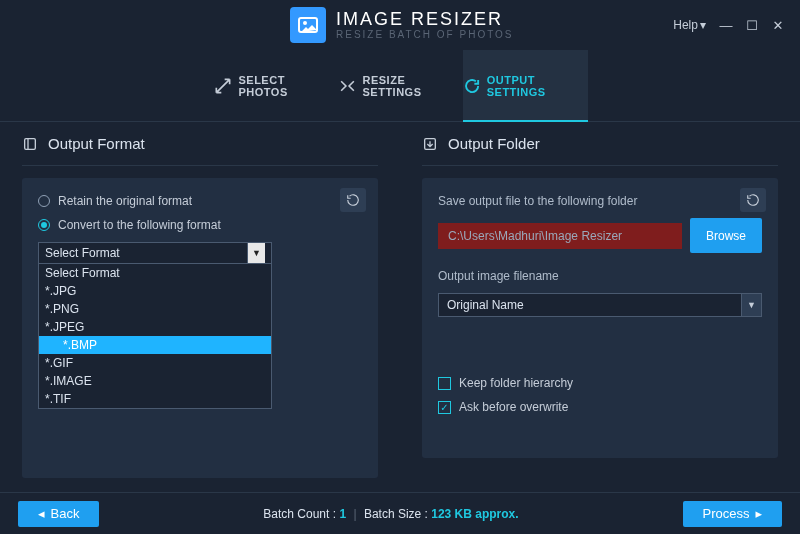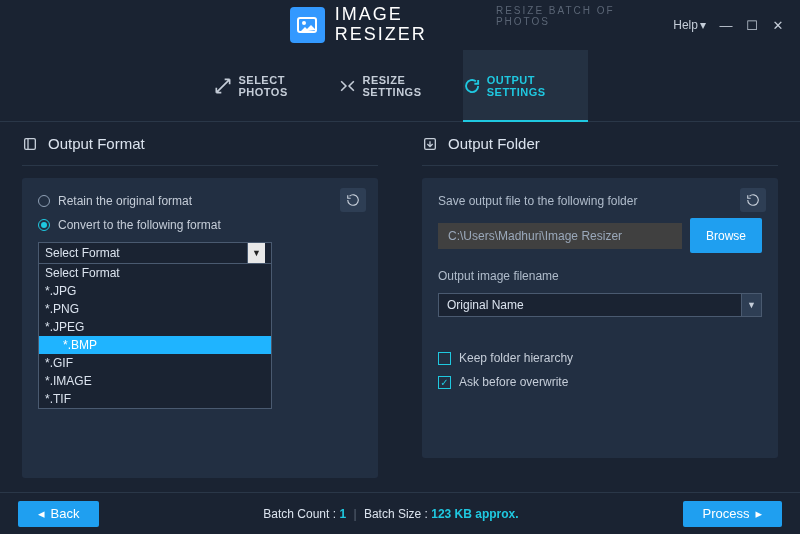--- a/index.html
+++ b/index.html
@@ -1,21 +1,21 @@
 <!DOCTYPE html>
 <html><head>
   <meta charset="utf-8">
   <style>
     * { box-sizing: border-box; margin: 0; padding: 0; font-family: 'Segoe UI', Tahoma, sans-serif; }
     body { width: 800px; height: 534px; background: #1a2332; color: #c5cdd8; overflow: hidden; position: relative; }
     
     .titlebar { height: 50px; display: flex; align-items: center; padding: 0 10px; background: #1a2332; }
     .logo-box { display: flex; align-items: center; gap: 10px; margin-left: 280px; }
     .logo-icon { width: 36px; height: 36px; background: #3399ff; border-radius: 4px; display: flex; align-items: center; justify-content: center; }
-    .logo-text-stack { display: flex; flex-direction: row; line-height: 1.1; }
+    .logo-text-stack { display: flex; flex-direction: column; line-height: 1.1; }
     .logo-title { color: #fff; font-size: 18px; font-weight: 300; letter-spacing: 2px; }
     .logo-sub { color: #5a6575; font-size: 10px; letter-spacing: 2px; }
     .win-controls { display: flex; align-items: center; gap: 2px; margin-left: auto; }
     .help-link { color: #c5cdd8; font-size: 12px; padding: 4px 6px; display: flex; align-items: center; gap: 2px; cursor: pointer; }
     .win-btn { width: 24px; height: 24px; display: flex; align-items: center; justify-content: center; color: #c5cdd8; font-size: 13px; cursor: pointer; }
 
     .tabs { height: 72px; display: flex; justify-content: center; border-bottom: 1px solid #2a3748; }
     .tab { width: 125px; display: flex; align-items: center; justify-content: center; gap: 6px; color: #c5cdd8; font-size: 11px; font-weight: 600; letter-spacing: 0.5px; cursor: pointer; position: relative; }
     .tab.active { background: #243142; color: #1fc8e0; }
     .tab.active::after { content: ''; position: absolute; bottom: -1px; left: 0; right: 0; height: 2px; background: #1fc8e0; }
@@ -40,31 +40,31 @@
 
     .select-wrap { position: relative; width: 234px; margin-top: 6px; }
     .select-display { height: 22px; background: #1a2332; border: 1px solid #4a5a70; display: flex; align-items: center; padding: 0 6px; font-size: 12px; color: #dbe3ee; cursor: pointer; }
     .select-arrow { margin-left: auto; width: 18px; height: 20px; background: #e8e8e8; color: #222; display: flex; align-items: center; justify-content: center; font-size: 9px; border-left: 1px solid #4a5a70; }
     .select-list { position: absolute; top: 22px; left: 0; width: 234px; background: #1a2332; border: 1px solid #4a5a70; border-top: none; }
     .select-item { height: 18px; padding: 0 6px; font-size: 12px; color: #dbe3ee; display: flex; align-items: center; cursor: pointer; }
     .select-item.highlighted { background: #1fb4ff; color: #fff; padding-left: 24px; }
 
     .label-text { font-size: 12px; color: #b0bccb; margin-bottom: 10px; }
     .input-row { display: flex; gap: 8px; margin-bottom: 16px; align-items: center; }
-    .text-input { flex: 1; height: 26px; background: #404040; border: none; padding: 0 10px; font-size: 12px; color: #9aa8ba; display: flex; align-items: center; }
+    .text-input { flex: 1; height: 26px; background: #7f1d1d; border: none; padding: 0 10px; font-size: 12px; color: #9aa8ba; display: flex; align-items: center; }
     .browse-btn { width: 72px; height: 35px; background: #1f9ff0; color: #fff; font-size: 12px; display: flex; align-items: center; justify-content: center; cursor: pointer; border-radius: 2px; }
 
     .row2 { display: flex; align-items: stretch; height: 24px; margin-bottom: 18px; }
     .filename-field { flex: 1; background: #1a2332; border: 1px solid #4a5a70; padding: 0 8px; font-size: 12px; color: #dbe3ee; display: flex; align-items: center; }
     .filename-arrow { width: 20px; background: #2e3e54; border: 1px solid #4a5a70; border-left: none; display: flex; align-items: center; justify-content: center; font-size: 9px; cursor: pointer; }
 
     .checkrow { display: flex; align-items: center; gap: 8px; font-size: 12px; margin-bottom: 10px; cursor: pointer; }
     .checkbox { width: 13px; height: 13px; border: 1px solid #1fc8e0; display: inline-flex; align-items: center; justify-content: center; }
     .checkbox.checked { color: #1fc8e0; font-size: 10px; }
-    .panel-right .check-section { margin-top: 34px; }
+    .panel-right .check-section { margin-top: 59px; }
 
     .footer { position: absolute; bottom: 0; left: 0; right: 0; height: 42px; background: #1a2332; border-top: 1px solid #2a3748; display: flex; align-items: center; padding: 0 18px; }
     .footer-btn { height: 26px; padding: 0 20px; background: #1f9ff0; color: #fff; font-size: 13px; display: flex; align-items: center; gap: 6px; cursor: pointer; border-radius: 2px; }
     .footer-info { flex: 1; text-align: center; font-size: 12px; color: #dbe3ee; }
     .footer-info .sep { color: #5a6575; margin: 0 4px; }
     .footer-info b { color: #1fc8e0; font-weight: 600; }
   </style>
 </head>
 <body>
 

